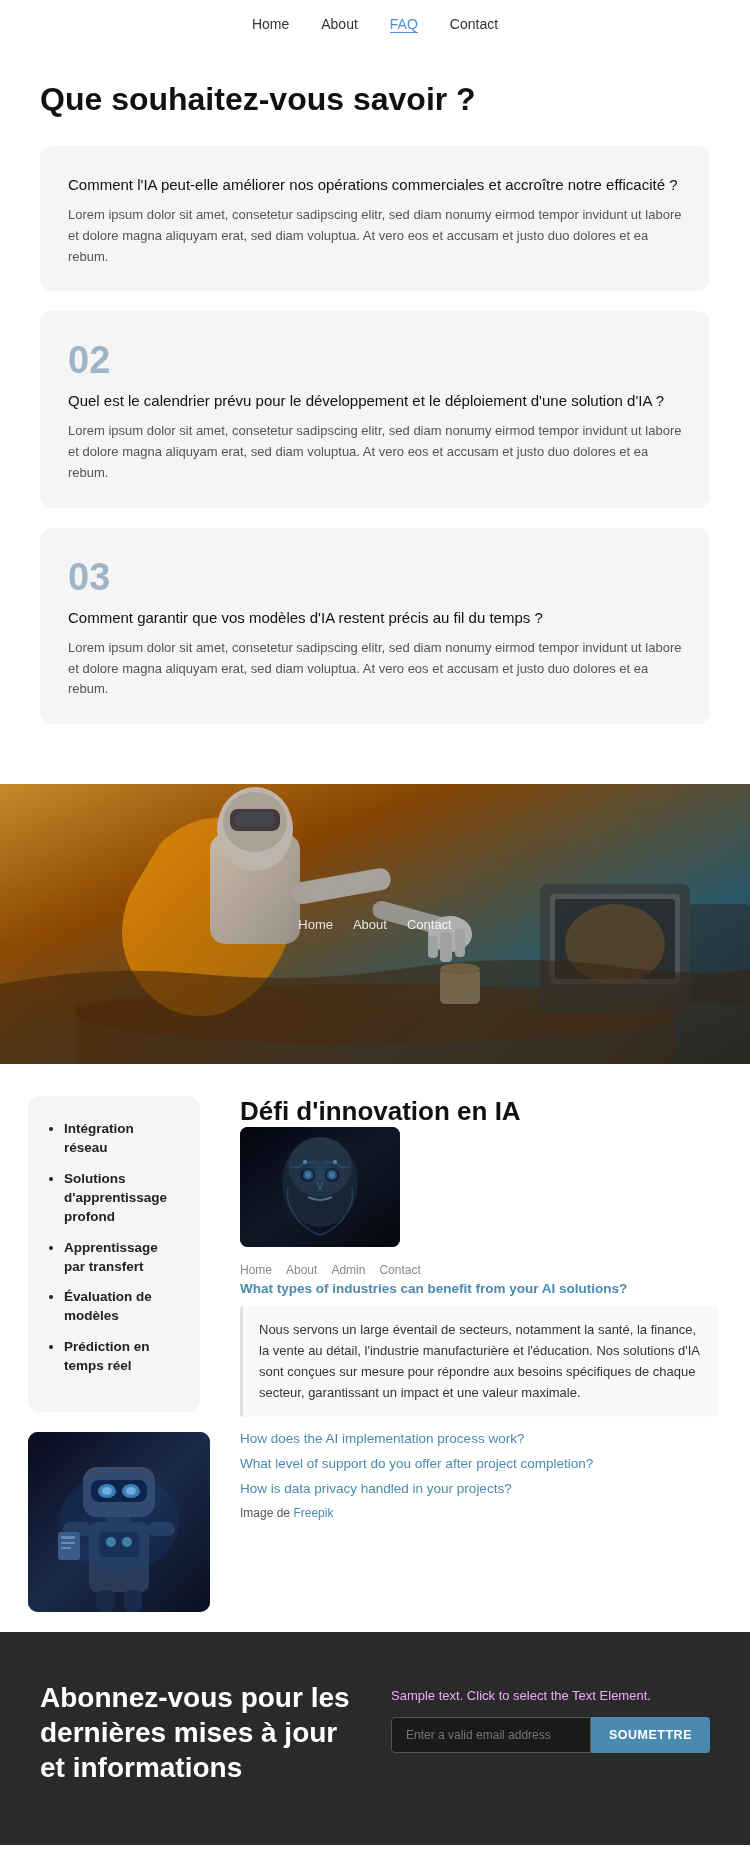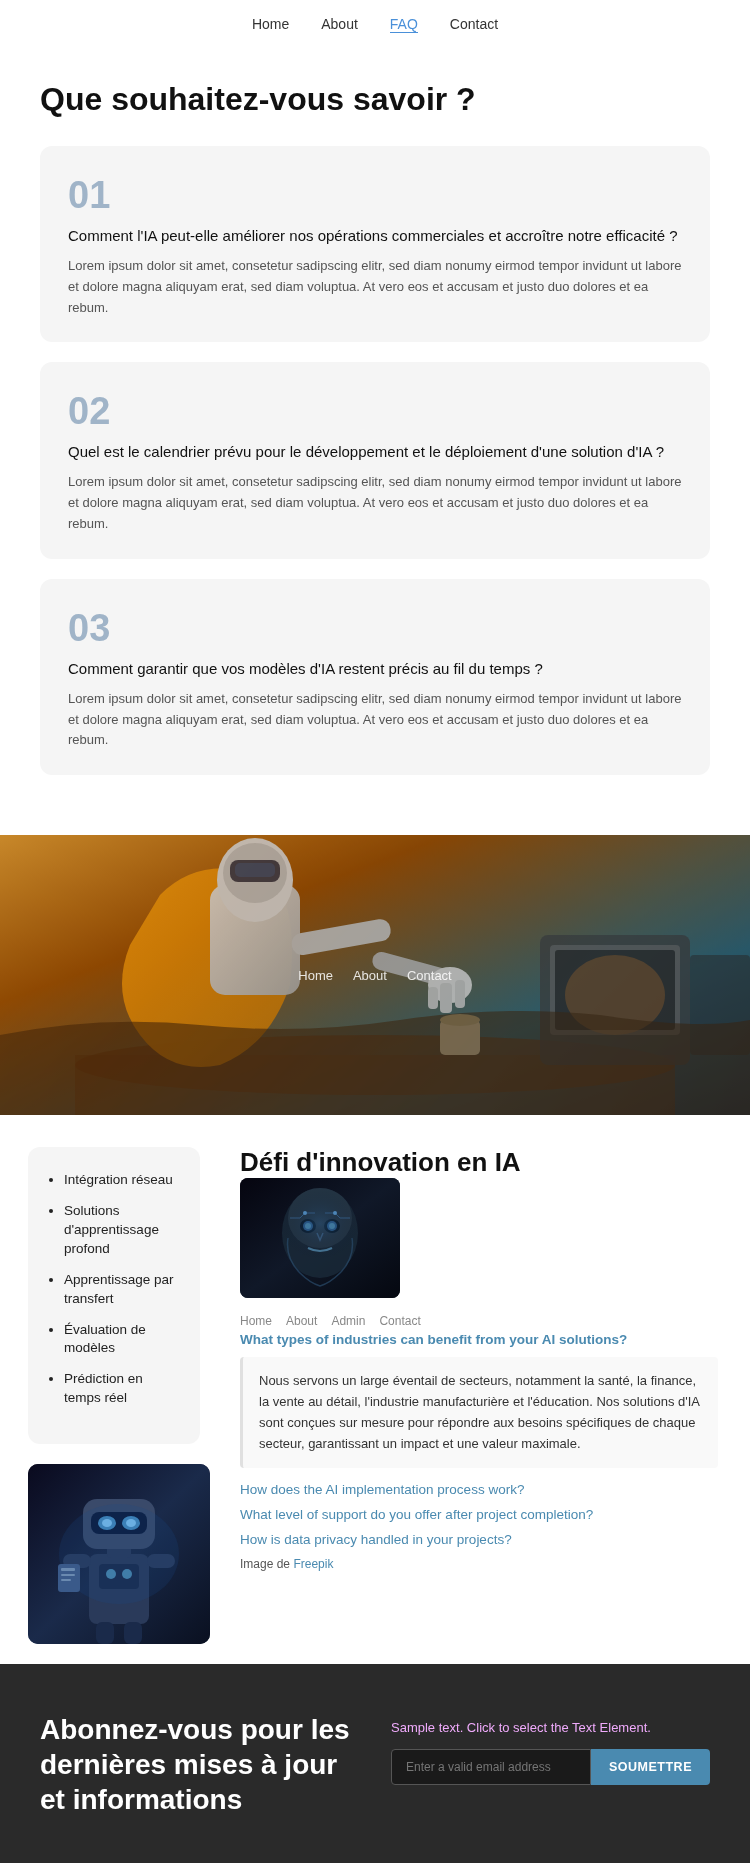--- a/index.html
+++ b/index.html
@@ -91,20 +91,21 @@
       padding: 24px 20px;
       margin-bottom: 20px;
       list-style: disc;
       padding-left: 36px;
     }
     .bullet-list li {
       font-size: 13.5px;
       color: #222;
       margin-bottom: 12px;
       line-height: 1.4;
+      font-weight: bold;
     }
     .robot-small-img {
       width: 182px;
       height: 180px;
       border-radius: 10px;
       background: linear-gradient(160deg, #1a1a2e 0%, #3a3a5c 40%, #2a4060 70%, #1a2a3a 100%);
       overflow: hidden;
       display: flex;
       align-items: center;
       justify-content: center;
@@ -244,21 +245,20 @@
   <a>Home</a>
   <a>About</a>
   <a class="active">FAQ</a>
   <a>Contact</a>
 </nav>
 
 <section class="faq-section">
   <h1>Que souhaitez-vous savoir ?</h1>
 
   <div class="faq-card">
-    <div class="faq-number">01</div>
     <div class="faq-question">Comment l'IA peut-elle améliorer nos opérations commerciales et accroître notre efficacité ?</div>
     <div class="faq-answer">Lorem ipsum dolor sit amet, consetetur sadipscing elitr, sed diam nonumy eirmod tempor invidunt ut labore et dolore magna aliquyam erat, sed diam voluptua. At vero eos et accusam et justo duo dolores et ea rebum.</div>
   </div>
 
   <div class="faq-card">
     <div class="faq-number">02</div>
     <div class="faq-question">Quel est le calendrier prévu pour le développement et le déploiement d'une solution d'IA ?</div>
     <div class="faq-answer">Lorem ipsum dolor sit amet, consetetur sadipscing elitr, sed diam nonumy eirmod tempor invidunt ut labore et dolore magna aliquyam erat, sed diam voluptua. At vero eos et accusam et justo duo dolores et ea rebum.</div>
   </div>
 

